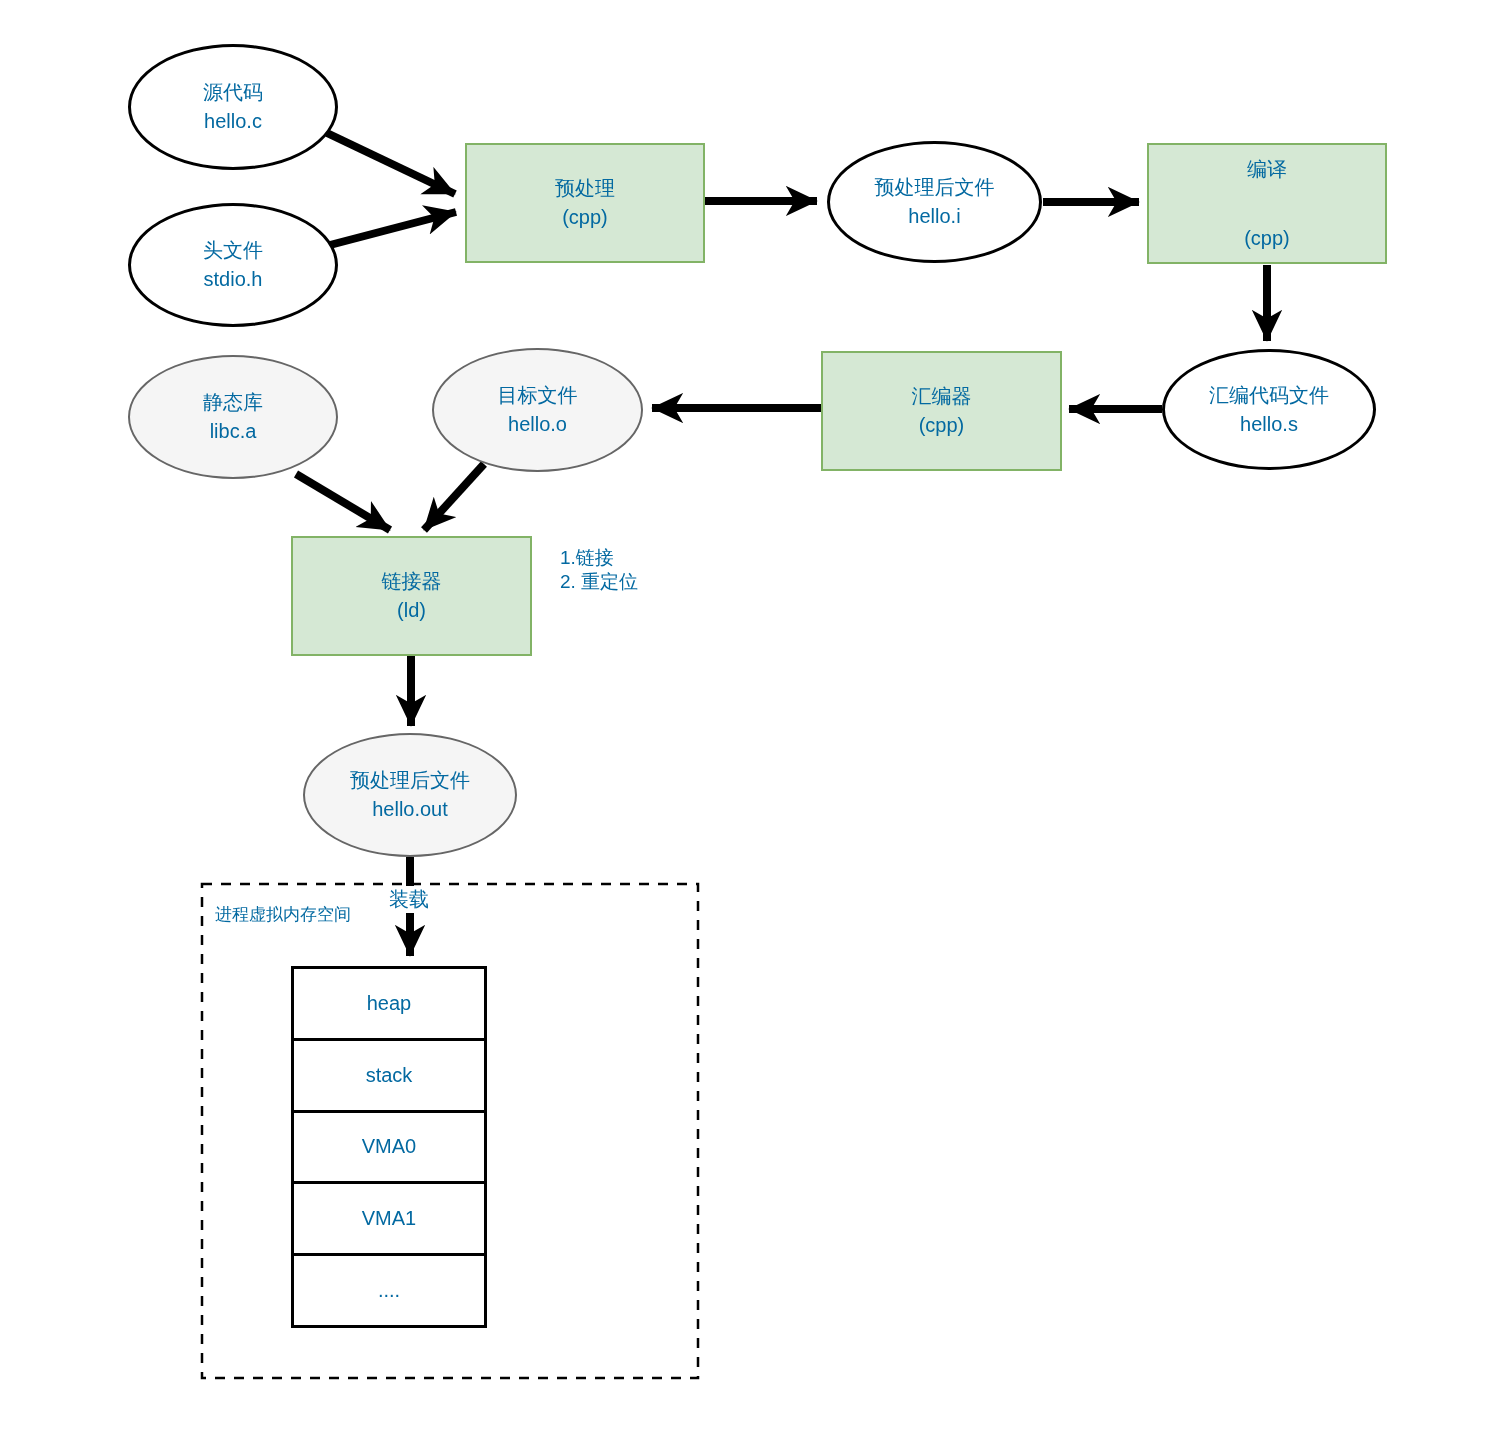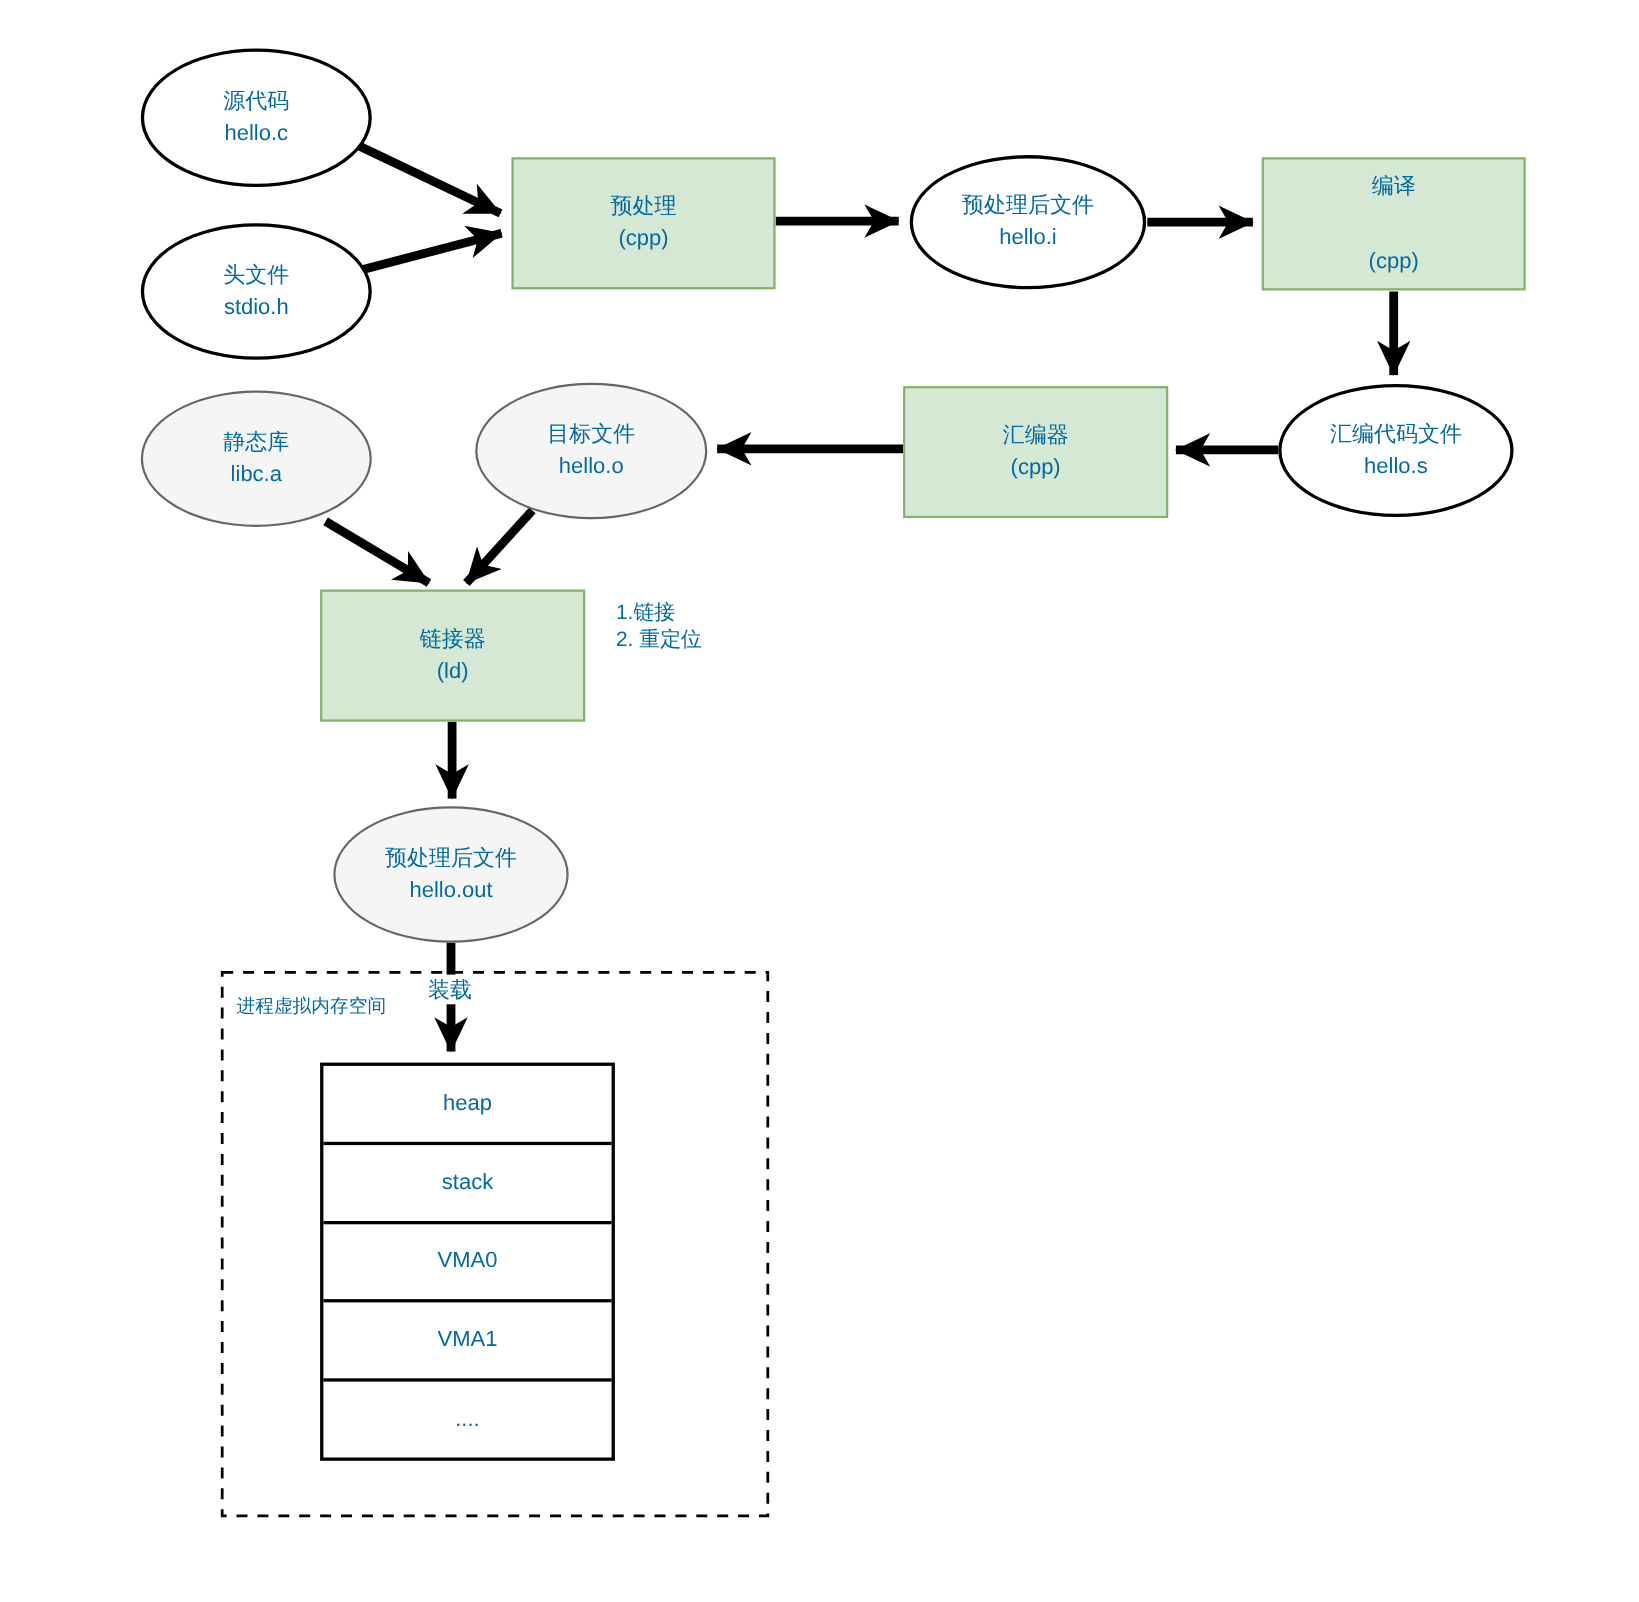--- a/index.html
+++ b/index.html
@@ -76,21 +76,21 @@
     position: absolute;
     z-index: 3;
     font-size: 19px;
     line-height: 24px;
     white-space: nowrap;
   }
   .mem-table {
     position: absolute;
     left: 291px;
     top: 966px;
-    width: 268px;
+    width: 196px;
     height: 362px;
     box-sizing: border-box;
     border: 3px solid #000;
     background: #ffffff;
     display: flex;
     flex-direction: column;
     z-index: 2;
   }
   .mem-row {
     flex: 1;

